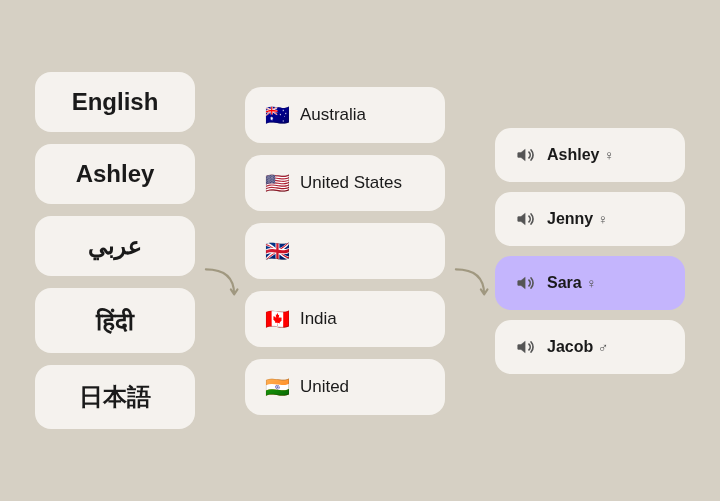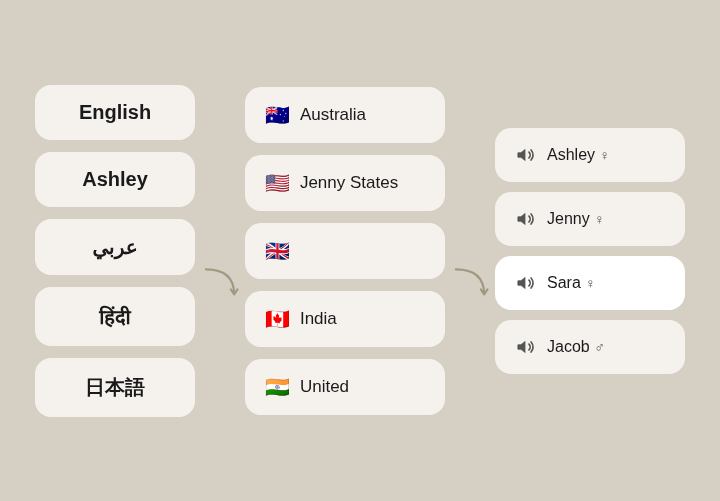--- a/index.html
+++ b/index.html
@@ -67,40 +67,40 @@
       padding: 16px 20px;
       display: flex;
       align-items: center;
       gap: 10px;
       cursor: pointer;
       transition: background 0.15s;
       white-space: nowrap;
     }
 
     .card-language {
-      font-size: 20px;
+      font-size: 24px;
       font-weight: 600;
       color: #1a1a1a;
       justify-content: center;
     }
 
     .card-country {
       font-size: 17px;
       font-weight: 500;
       color: #1a1a1a;
     }
 
     .card-voice {
       font-size: 16px;
-      font-weight: 400;
+      font-weight: 700;
       color: #1a1a1a;
     }
 
     .card-voice.active {
-      background: #ffffff;
+      background: #c4b5fd;
     }
 
     .flag {
       font-size: 20px;
     }
 
     .speaker-icon {
       width: 22px;
       height: 22px;
       display: inline-flex;
@@ -148,21 +148,21 @@
     </svg>
   </div>
 
   <div class="column column-countries" id="countries-column">
   <div class="card card-country">
       <span class="flag">🇦🇺</span>
       <span>Australia</span>
     </div>
       <div class="card card-country">
       <span class="flag">🇺🇸</span>
-      <span>Jenny States</span>
+      <span>United States</span>
     </div>
       <div class="card card-country">
       <span class="flag">🇬🇧</span>
     </div>
       <div class="card card-country">
       <span class="flag">🇨🇦</span>
       <span>India</span>
     </div>
       <div class="card card-country">
       <span class="flag">🇮🇳</span>

